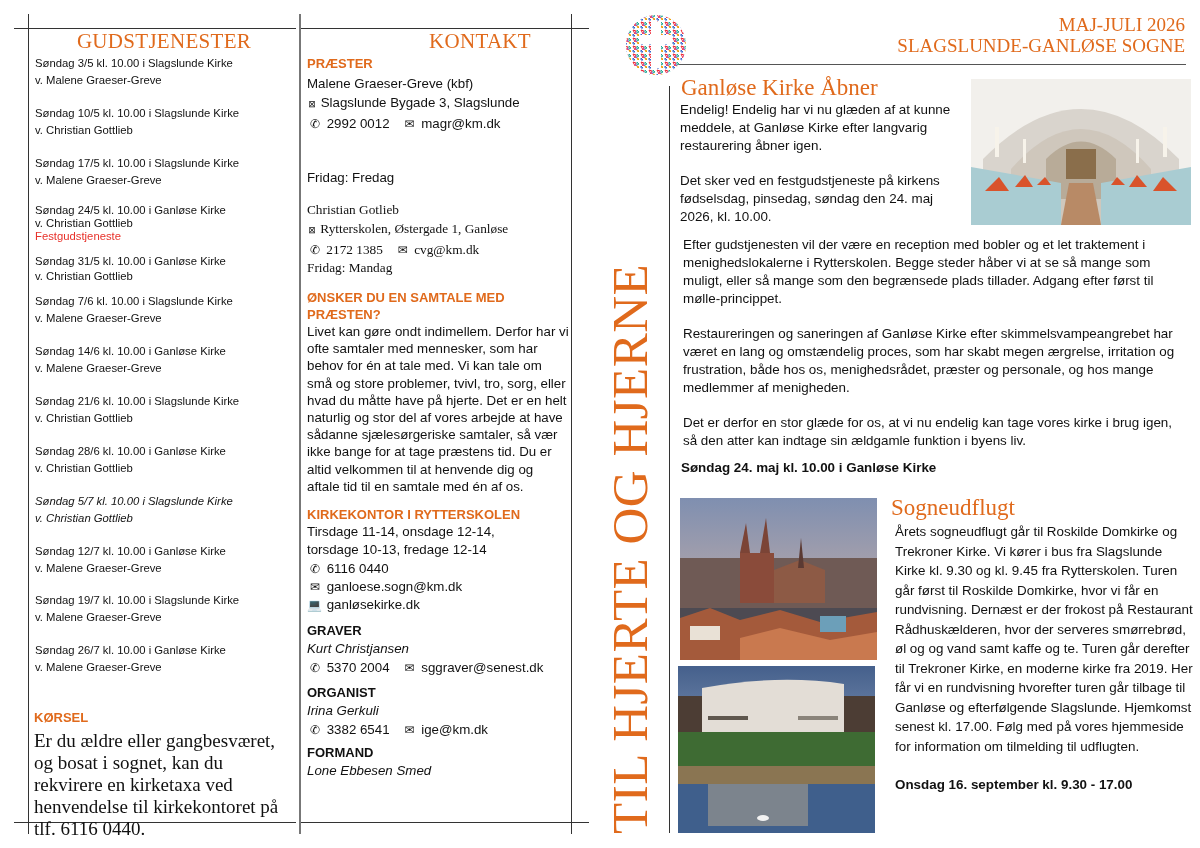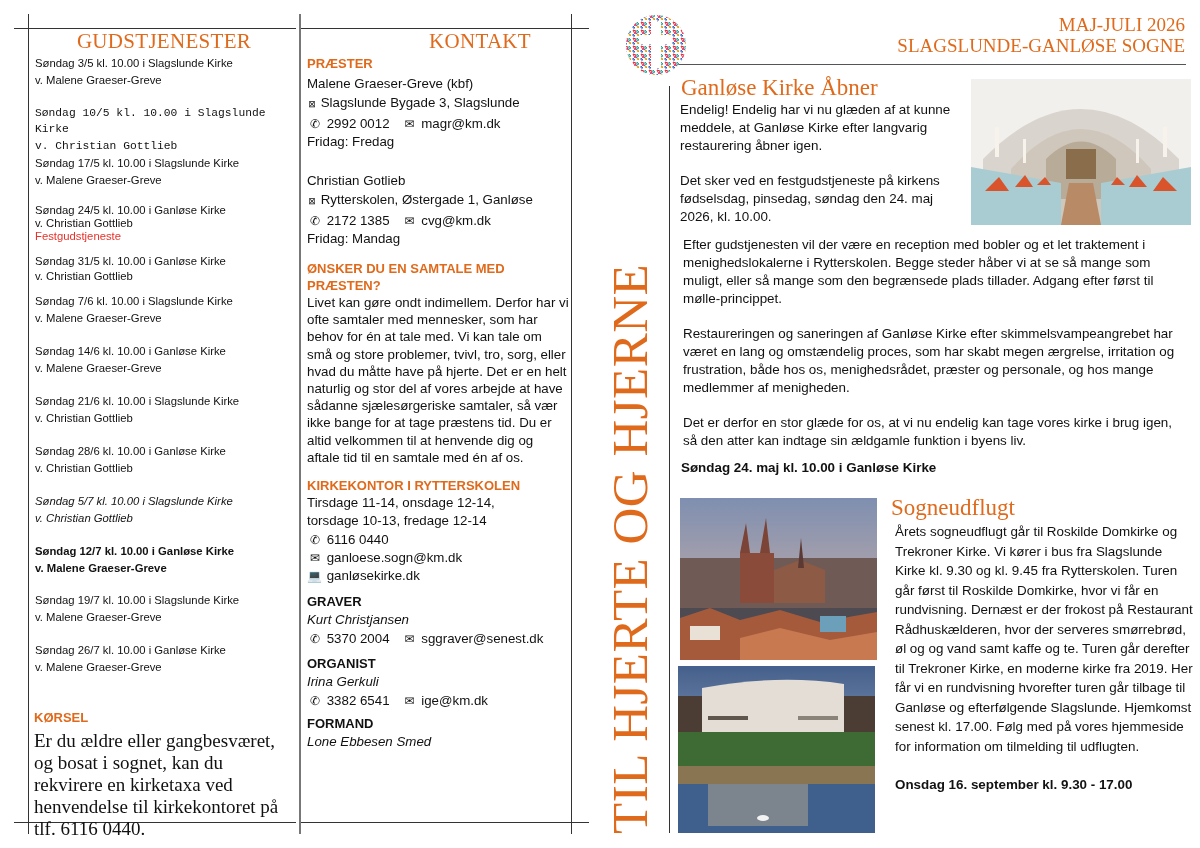--- a/index.html
+++ b/index.html
@@ -47,21 +47,21 @@
 <div class="hline" style="left:676px;top:64px;width:510px;background:#555;"></div>
 <div class="vline" style="left:669px;top:86px;height:747px;"></div>
 
 <div class="abs col-title" style="left:30px;top:29px;width:268px;">GUDSTJENESTER</div>
 
 <div class="abs" id="schedule">
   <div class="svc" style="top:0px;">
     <div>Søndag 3/5 kl. 10.00 i Slagslunde Kirke</div>
     <div class="l2">v. Malene Graeser-Greve</div>
   </div>
-  <div class="svc" style="top:50px;font-family:Liberation Mono, monospace;">
+  <div class="svc" style="top:50px;">
     <div>Søndag 10/5 kl. 10.00 i Slagslunde Kirke</div>
     <div class="l2">v. Christian Gottlieb</div>
   </div>
   <div class="svc" style="top:100px;">
     <div>Søndag 17/5 kl. 10.00 i Slagslunde Kirke</div>
     <div class="l2">v. Malene Graeser-Greve</div>
   </div>
   <div class="svc" style="top:149px;line-height:13px;">
     <div>Søndag 24/5 kl. 10.00 i Ganløse Kirke</div>
     <div>v. Christian Gottlieb</div>
@@ -84,21 +84,21 @@
     <div class="l2">v. Christian Gottlieb</div>
   </div>
   <div class="svc" style="top:388px;">
     <div>Søndag 28/6 kl. 10.00 i Ganløse Kirke</div>
     <div class="l2">v. Christian Gottlieb</div>
   </div>
   <div class="svc" style="top:438px;font-style:italic;">
     <div>Søndag 5/7 kl. 10.00 i Slagslunde Kirke</div>
     <div class="l2">v. Christian Gottlieb</div>
   </div>
-  <div class="svc" style="top:488px;font-weight:bold;">
+  <div class="svc" style="top:488px;">
     <div>Søndag 12/7 kl. 10.00 i Ganløse Kirke</div>
     <div class="l2">v. Malene Graeser-Greve</div>
   </div>
   <div class="svc" style="top:537px;">
     <div>Søndag 19/7 kl. 10.00 i Slagslunde Kirke</div>
     <div class="l2">v. Malene Graeser-Greve</div>
   </div>
   <div class="svc" style="top:587px;">
     <div>Søndag 26/7 kl. 10.00 i Ganløse Kirke</div>
     <div class="l2">v. Malene Graeser-Greve</div>
@@ -111,23 +111,23 @@
 </div>
 
 <div class="abs col-title" style="left:300px;top:29px;width:272px;padding-left:44px;">KONTAKT</div>
 
 <div class="abs" id="contact">
   <div class="c-head">PRÆSTER</div>
   <div style="margin-top:2px;">
     <div>Malene Graeser-Greve (kbf)</div>
     <div><span class="ico" style="font-size:9px;width:10px;">⊠</span> <span>Slagslunde Bygade 3, Slagslunde</span></div>
     <div><span class="ico">✆</span> <span>2992 0012</span><span class="gap"></span><span class="ico">✉</span> <span>magr@km.dk</span></div>
-    <div style="line-height:16px;">Fridag: Fredag</div>
-  </div>
-  <div style="margin-top:21px;">
+    <div style="line-height:16px;margin-top:36px;">Fridag: Fredag</div>
+  </div>
+  <div style="margin-top:14px;font-family:Liberation Serif, serif;">
     <div>Christian Gotlieb</div>
     <div><span class="ico" style="font-size:9px;width:10px;">⊠</span> <span>Rytterskolen, Østergade 1, Ganløse</span></div>
     <div><span class="ico">✆</span> <span>2172 1385</span><span class="gap"></span><span class="ico">✉</span> <span>cvg@km.dk</span></div>
     <div style="line-height:16px;">Fridag: Mandag</div>
   </div>
 
   <div class="c-head" style="margin-top:13px;width:230px;">ØNSKER DU EN SAMTALE MED PRÆSTEN?</div>
   <div style="line-height:17.2px;width:262px;">Livet kan gøre ondt indimellem. Derfor har vi ofte samtaler med mennesker, som har behov for én at tale med. Vi kan tale om små og store problemer, tvivl, tro, sorg, eller hvad du måtte have på hjerte. Det er en helt naturlig og stor del af vores arbejde at have sådanne sjælesørgeriske samtaler, så vær ikke bange for at tage præstens tid. Du er altid velkommen til at henvende dig og aftale tid til en samtale med én af os.</div>
 
   <div class="c-head" style="margin-top:11px;">KIRKEKONTOR I RYTTERSKOLEN</div>

